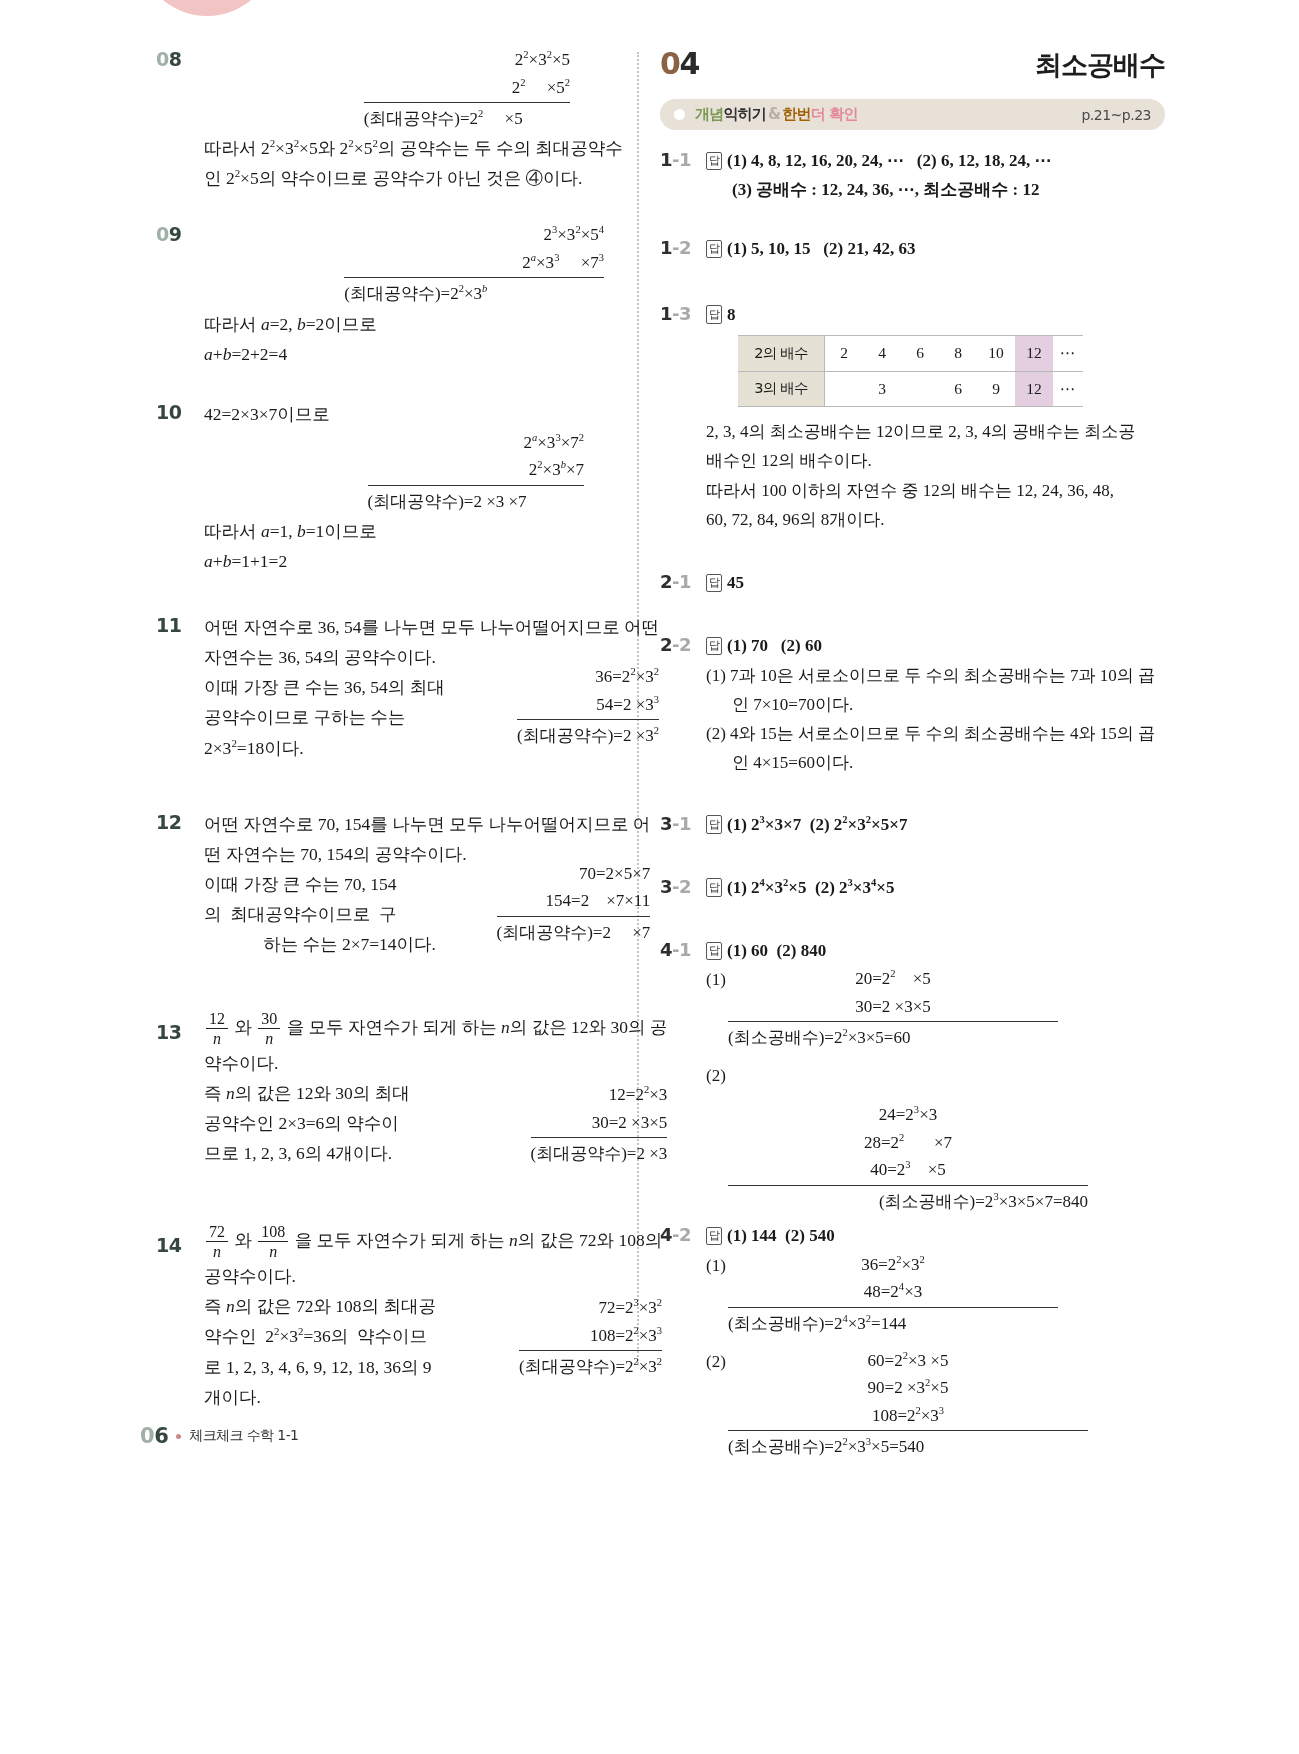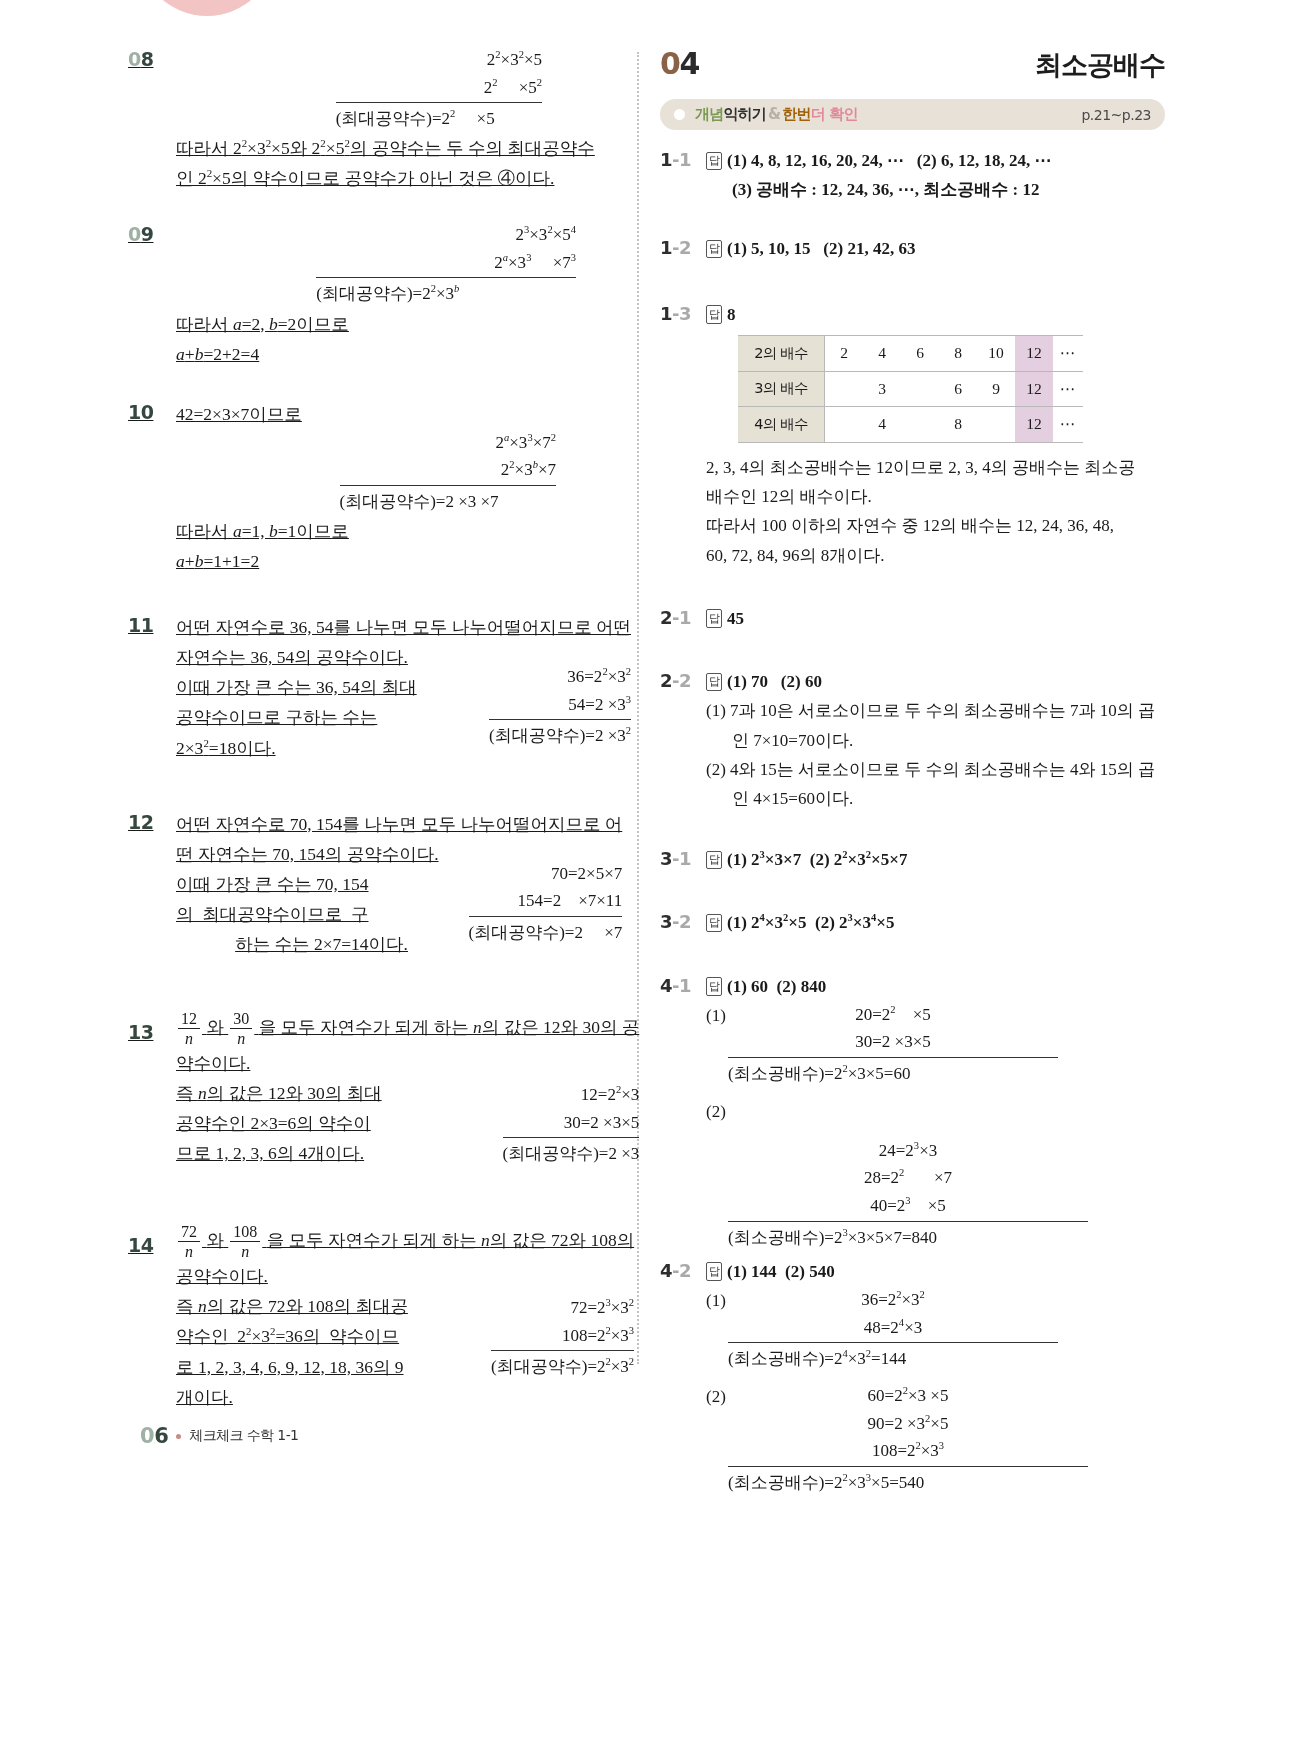--- a/index.html
+++ b/index.html
@@ -25,24 +25,23 @@
     background: #f2c4c4;
     border-radius: 0 0 80px 80px;
   }
   #page {
     position: absolute;
     left: 0; top: 0;
     width: 1299px; height: 1754px;
   }
   .col-left {
     position: absolute;
-    left: 128px;
+    left: 156px;
     top: 46px;
     width: 492px;
-    text-decoration: underline;
   }
   .col-right {
     position: absolute;
     left: 660px;
     top: 46px;
     width: 505px;
   }
   #col-divider {
     position: absolute;
     left: 637px;
@@ -458,30 +457,20 @@
           <tr>
             <td class="hdr">3의 배수</td>
             <td class="cell"></td>
             <td class="cell">3</td>
             <td class="cell"></td>
             <td class="cell">6</td>
             <td class="cell">9</td>
             <td class="cell hl">12</td>
             <td class="dots">⋯</td>
           </tr>
-          <tr>
-            <td class="hdr">4의 배수</td>
-            <td class="cell"></td>
-            <td class="cell">4</td>
-            <td class="cell"></td>
-            <td class="cell">8</td>
-            <td class="cell"></td>
-            <td class="cell hl">12</td>
-            <td class="dots">⋯</td>
-          </tr>
         </tbody>
           </table>
 
         <div class="ln">2, 3, 4의 최소공배수는 12이므로 2, 3, 4의 공배수는 최소공</div>
         <div class="ln">배수인 12의 배수이다.</div>
         <div class="ln">따라서 100 이하의 자연수 중 12의 배수는 12, 24, 36, 48,</div>
         <div class="ln">60, 72, 84, 96의 8개이다.</div>
       </div>
     </div>
 
@@ -530,21 +519,21 @@
             <div class="sum" style="text-align:left;">(최소공배수)=2<sup>2</sup>×3×5=60</div>
           </div>
         </div>
 
         <div style="position:relative;height:126px;">
           <span style="position:absolute;left:0;top:0;">(2)</span>
           <div class="fac" style="position:absolute;left:22px;top:0;width:360px;text-align:center;margin-top:40px;">
             <div class="row">24=2<sup>3</sup>×3</div>
             <div class="row">28=2<sup>2</sup>&nbsp;&nbsp;&nbsp;&nbsp;&nbsp;&nbsp;&nbsp;×7</div>
             <div class="row">40=2<sup>3</sup>&nbsp;&nbsp;&nbsp;&nbsp;×5</div>
-            <div class="sum" style="text-align:left;">(최소공배수)=2<sup>3</sup>×3×5×7=840</div>
+            <div class="sum" style="text-align:right;">(최소공배수)=2<sup>3</sup>×3×5×7=840</div>
           </div>
         </div>
       </div>
     </div>
 
     <div class="ans">
       <div class="ans-num">4<span class="sub">-2</span></div>
       <div class="ans-body">
         <div class="ln"><span class="dap">답</span><span class="b">(1) 144&nbsp;&nbsp;(2) 540</span></div>
 

